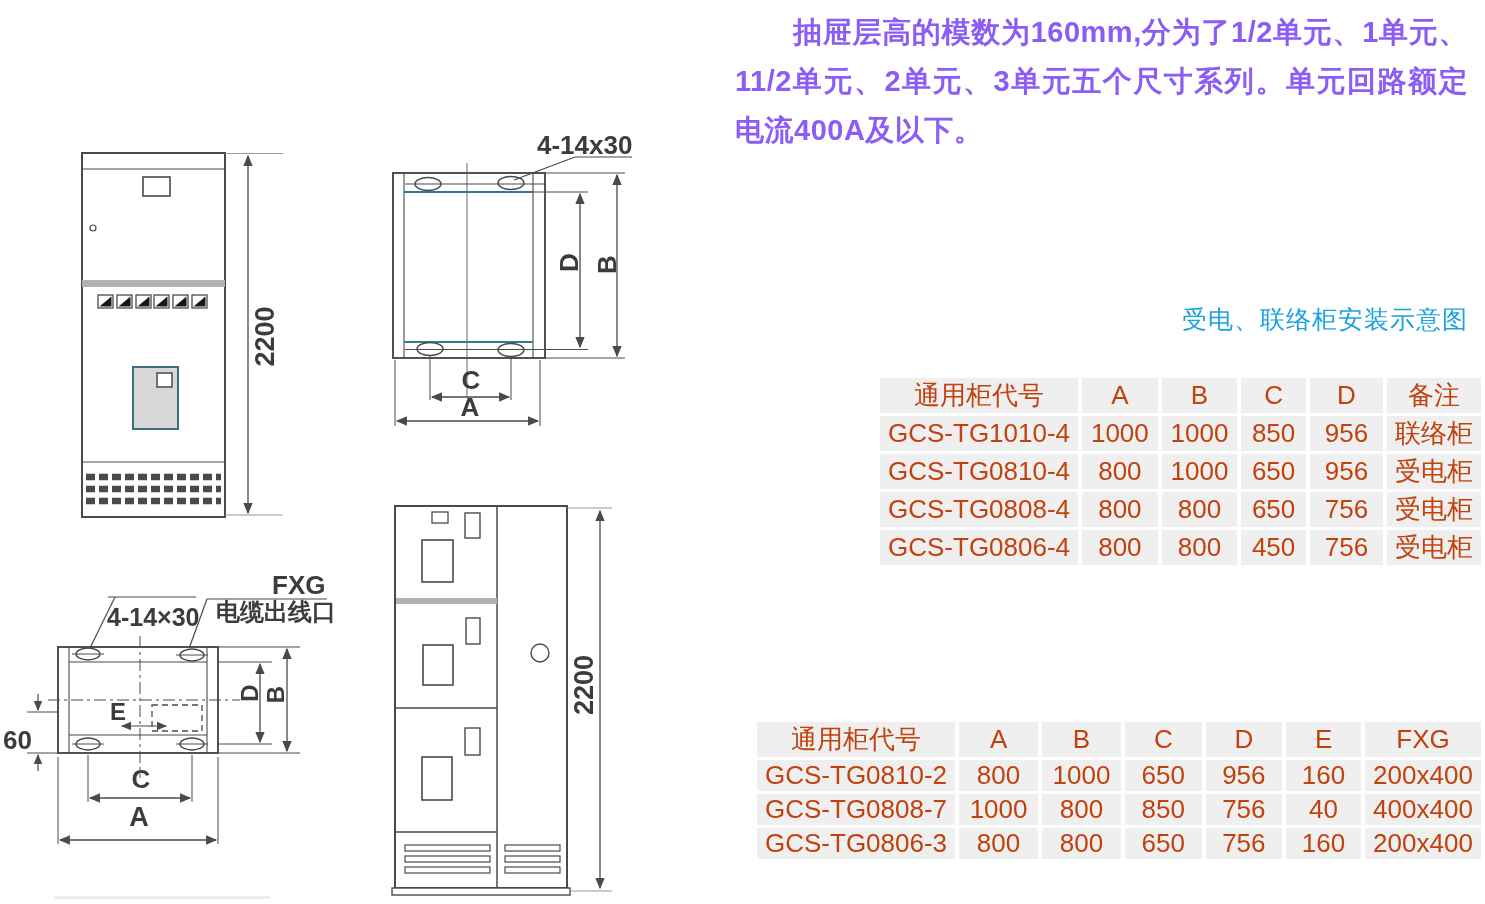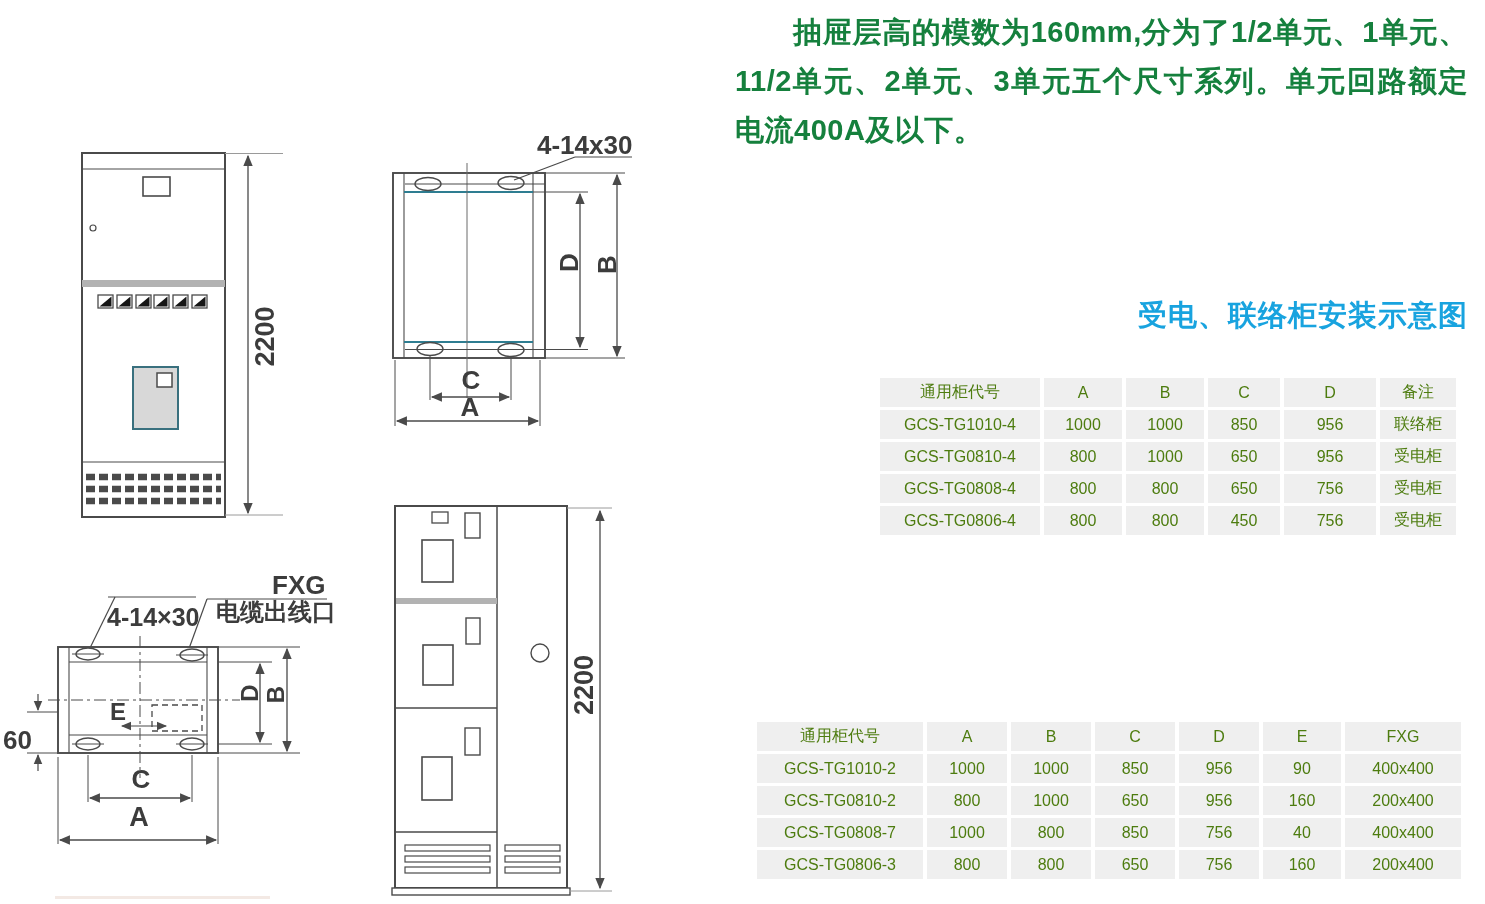--- a/index.html
+++ b/index.html
@@ -6,35 +6,35 @@
   body{
     width:1485px;height:904px;position:relative;overflow:hidden;
     background:#ffffff;color:#333;
     font-family:"Liberation Sans","DejaVu Sans",sans-serif;
   }
   .abs{position:absolute;}
 
   
   #intro{
     left:735px;top:8px;width:733px;
-    font-size:29px;line-height:49px;font-weight:600;color:#15803d;
+    font-size:29px;line-height:49px;font-weight:600;color:#8b5cf6;
     text-indent:58px;text-align:justify;letter-spacing:0.5px;
   }
 
   
   #section-title{
-    left:1108px;top:296px;width:360px;text-align:right;
-    font-size:29px;font-weight:bold;color:#18a3df;letter-spacing:1px;
+    left:1108px;top:303px;width:360px;text-align:right;
+    font-size:25px;font-weight:normal;color:#18a3df;letter-spacing:1px;
     white-space:nowrap;
   }
 
   
   .spec-table{
     position:absolute;border-collapse:separate;border-spacing:4px 3px;
-    font-size:16px;color:#4d7c0f;
+    font-size:26px;color:#c2410c;
   }
   .spec-table th,.spec-table td{
     background:#efefef;text-align:center;font-weight:normal;
     padding:0 8px;height:29px;white-space:nowrap;
   }
   #table1{left:876px;top:375px;}
   #table1 th:nth-child(1){width:144px;}
   #table1 th:nth-child(2){width:62px;}
   #table1 th:nth-child(3){width:62px;}
   #table1 th:nth-child(4){width:56px;}
@@ -284,29 +284,20 @@
         <th>A</th>
         <th>B</th>
         <th>C</th>
         <th>D</th>
         <th>E</th>
         <th>FXG</th>
       </tr>
     </thead>
     <tbody>
       <tr>
-        <td>GCS-TG1010-2</td>
-        <td>1000</td>
-        <td>1000</td>
-        <td>850</td>
-        <td>956</td>
-        <td>90</td>
-        <td>400x400</td>
-      </tr>
-      <tr>
         <td>GCS-TG0810-2</td>
         <td>800</td>
         <td>1000</td>
         <td>650</td>
         <td>956</td>
         <td>160</td>
         <td>200x400</td>
       </tr>
       <tr>
         <td>GCS-TG0808-7</td>

